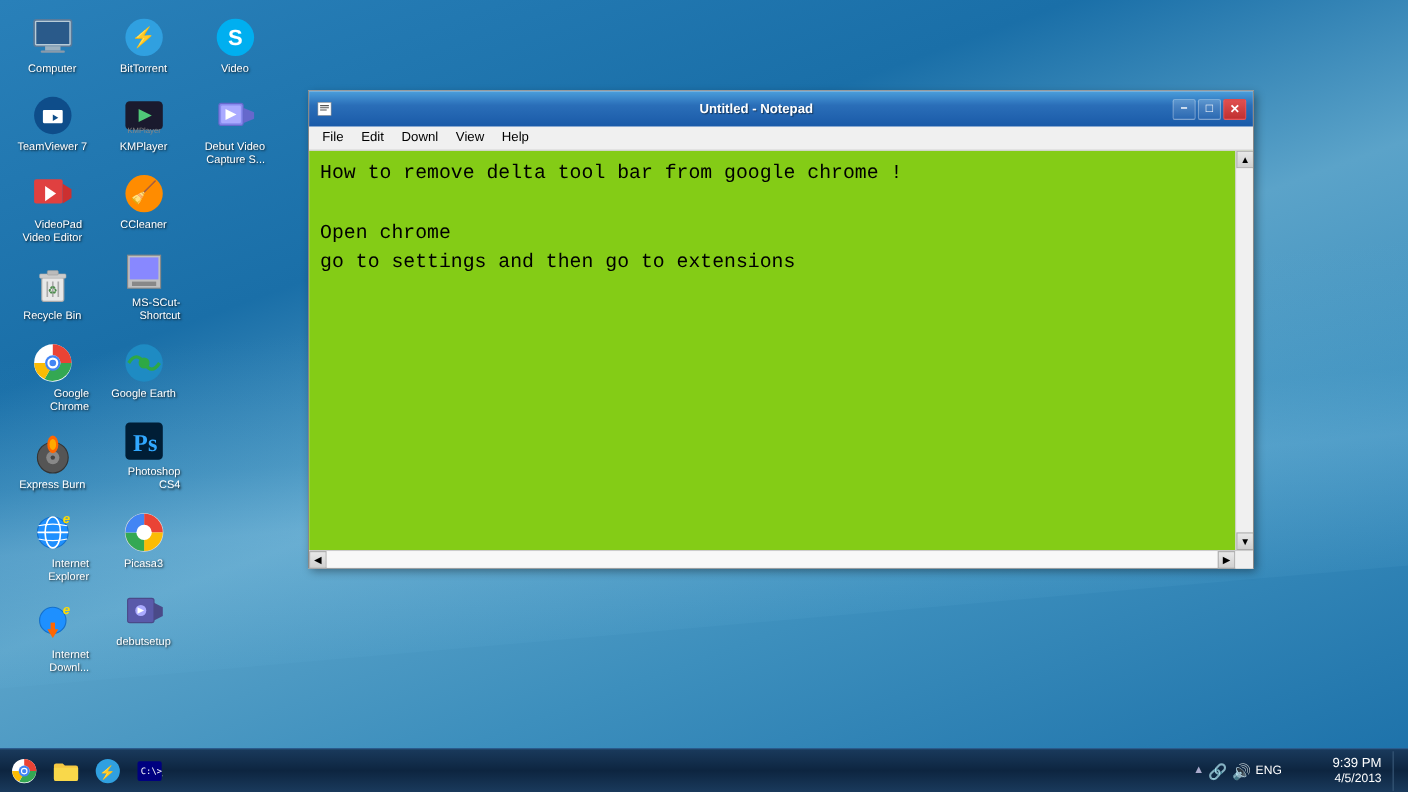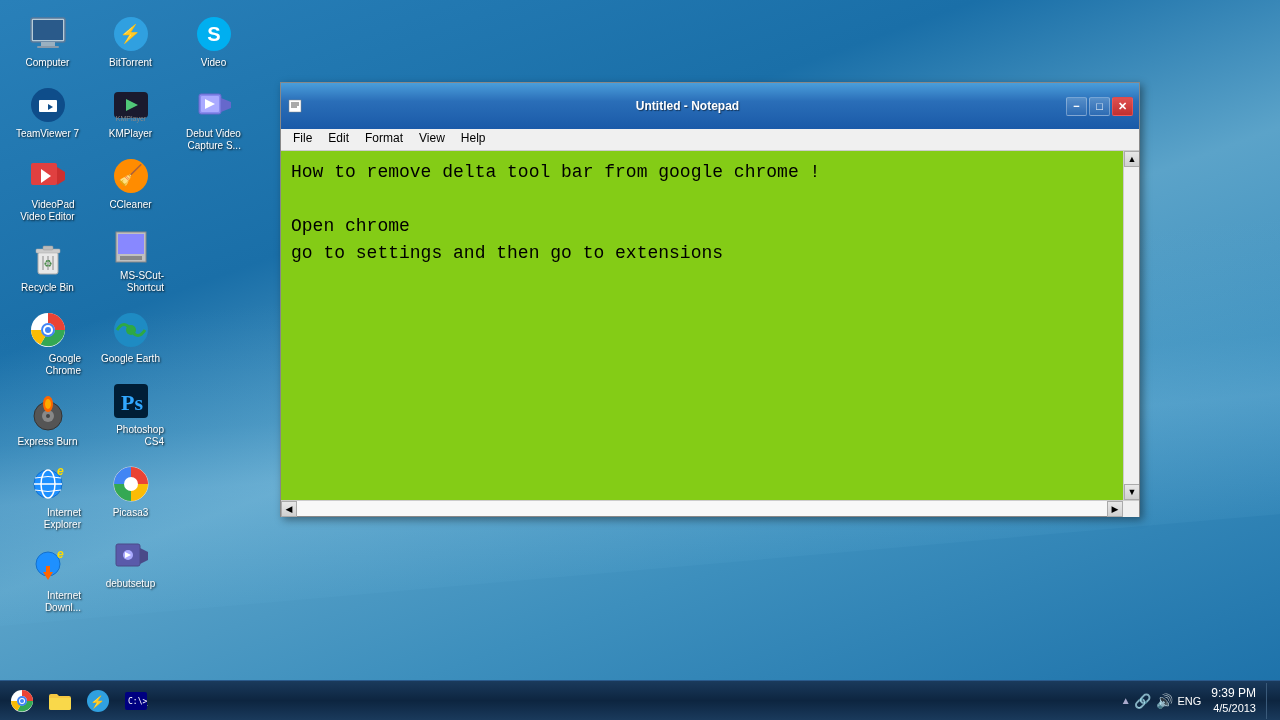--- a/index.html
+++ b/index.html
@@ -136,21 +136,21 @@
       width: 860px;
       height: 435px;
       background: #fff;
       border: 1px solid #888;
       box-shadow: 3px 3px 8px rgba(0,0,0,0.4);
       display: flex;
       flex-direction: column;
     }
 
     .window-titlebar {
-      height: 46px;
+      height: 32px;
       background: linear-gradient(180deg, #4a9edb 0%, #2a6eb8 40%, #1a5aa8 100%);
       display: flex;
       align-items: center;
       padding: 0 6px;
       position: relative;
     }
 
     .window-icon {
       width: 16px;
       height: 16px;
@@ -532,21 +532,21 @@
       <div class="window-controls">
         <div class="win-btn">−</div>
         <div class="win-btn">□</div>
         <div class="win-btn close">✕</div>
       </div>
     </div>
 
     <div class="menu-bar">
       <span class="menu-item">File</span>
       <span class="menu-item">Edit</span>
-      <span class="menu-item">Format</span>
+      <span class="menu-item">Downl</span>
       <span class="menu-item">View</span>
       <span class="menu-item">Help</span>
     </div>
 
     <div class="notepad-content">
       <textarea class="notepad-textarea" spellcheck="false" style="">How to remove delta tool bar from google chrome !
 
 Open chrome
 go to settings and then go to extensions
 
@@ -611,21 +611,21 @@
 
         <span style="cursor:pointer; font-size:10px; color:#aac;">▲</span>
 
         <span style="cursor:pointer; font-size:14px;">🔗</span>
 
         <span style="cursor:pointer; font-size:14px;">🔊</span>
 
         <span style="font-size:11px; cursor:pointer;">ENG</span>
       </div>
 
-      <div class="tray-clock" style="cursor:pointer;">
+      <div class="tray-clock" style="cursor:pointer;margin-left:36px;">
         <div style="font-size:12px;">9:39 PM</div>
         <div style="font-size:11px;">4/5/2013</div>
       </div>
 
       <div style="width:6px; height:36px; border-left:1px solid #3a5a7a; cursor:pointer;"></div>
     </div>
   </div>
 
 </div>
 

